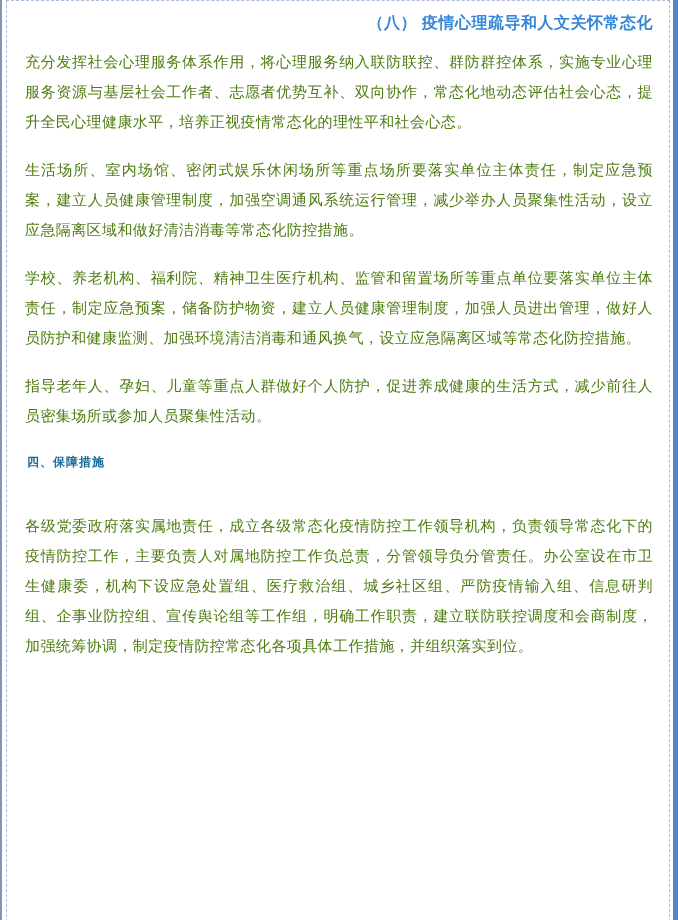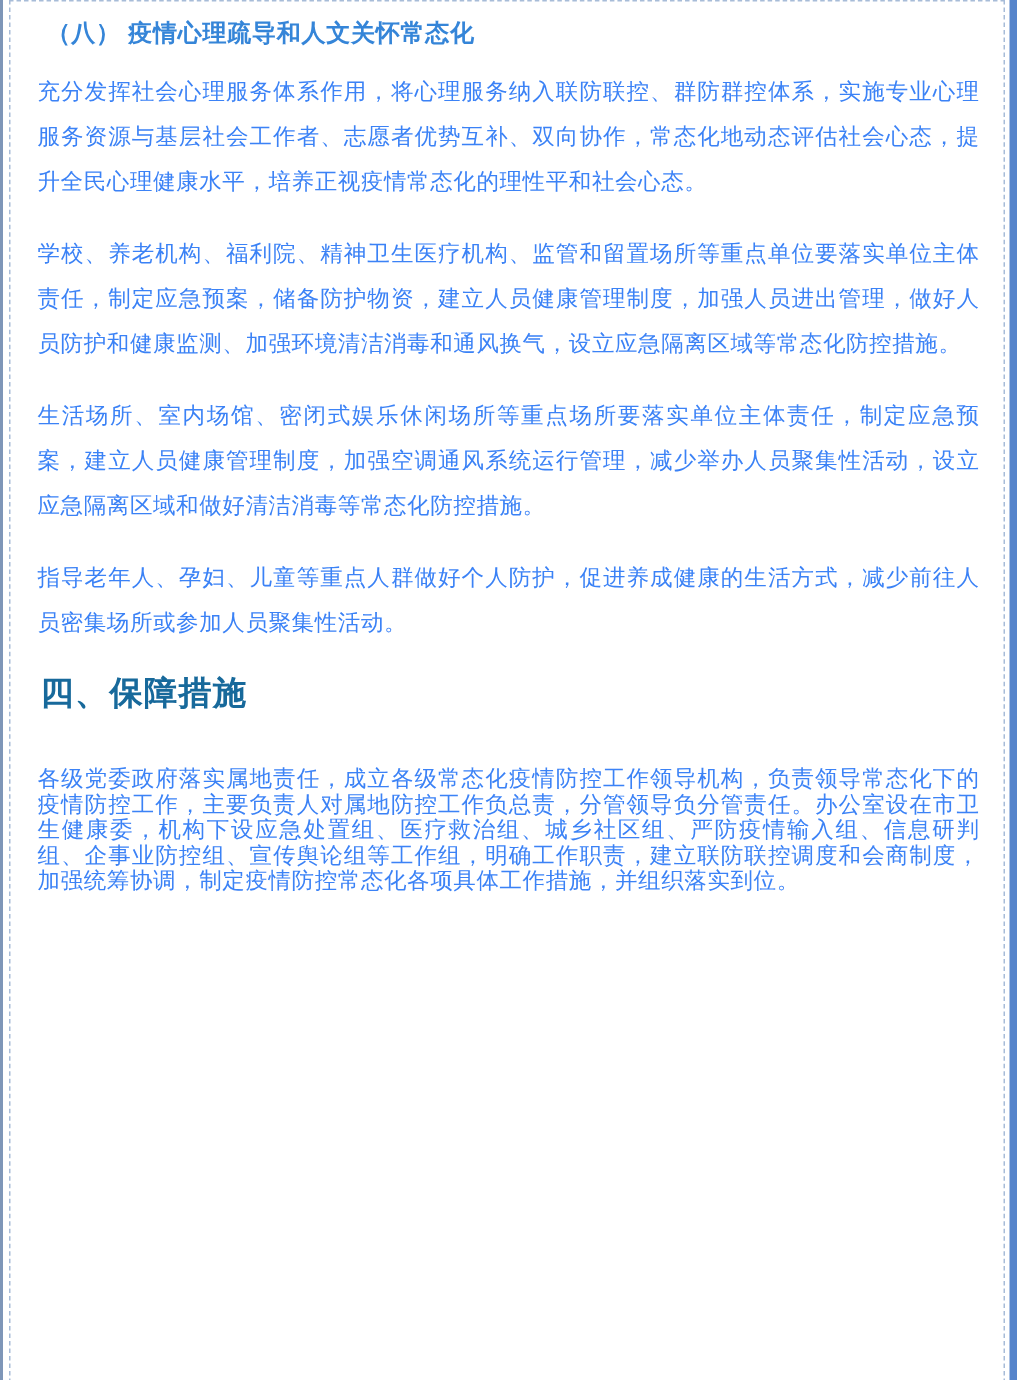--- a/index.html
+++ b/index.html
@@ -35,63 +35,64 @@
     box-sizing: border-box;
   }
   .sec-heading {
     color: #3585d8;
     font-size: 16px;
     font-weight: bold;
     line-height: 22px;
     margin: 0 0 13px;
     padding-left: 6px;
     letter-spacing: 0.5px;
+    text-align: right;
   }
   .sec-heading.gap-top { margin-top: 26px; }
   .chapter-heading {
     color: #17699b;
-    font-size: 22px;
+    font-size: 12px;
     font-weight: bold;
     line-height: 26px;
     margin: 18px 0 36px;
     padding-left: 2px;
     letter-spacing: 1px;
   }
   .para {
-    color: #3b82f6;
+    color: #4d7c0f;
     font-size: 15px;
     line-height: 30px;
     margin: 0 0 18px;
     text-align: justify;
     letter-spacing: 0.4px;
   }
   .para.tight {
-    line-height: 17px;
+    line-height: 30px;
     margin-bottom: 0;
   }
 </style>
 </head>
 <body>
 
 <div class="left-bar"></div>
 <div class="right-bar"></div>
 <div class="dashed-box"></div>
 
 <div class="content">
 
   <h3 class="sec-heading">（八） 疫情心理疏导和人文关怀常态化</h3>
 
   <p class="para">充分发挥社会心理服务体系作用，将心理服务纳入联防联控、群防群控体系，实施专业心理服务资源与基层社会工作者、志愿者优势互补、双向协作，常态化地动态评估社会心态，提升全民心理健康水平，培养正视疫情常态化的理性平和社会心态。</p>
 
 
 
 
+  <p class="para">生活场所、室内场馆、密闭式娱乐休闲场所等重点场所要落实单位主体责任，制定应急预案，建立人员健康管理制度，加强空调通风系统运行管理，减少举办人员聚集性活动，设立应急隔离区域和做好清洁消毒等常态化防控措施。</p>
+
   <p class="para">学校、养老机构、福利院、精神卫生医疗机构、监管和留置场所等重点单位要落实单位主体责任，制定应急预案，储备防护物资，建立人员健康管理制度，加强人员进出管理，做好人员防护和健康监测、加强环境清洁消毒和通风换气，设立应急隔离区域等常态化防控措施。</p>
-
-  <p class="para">生活场所、室内场馆、密闭式娱乐休闲场所等重点场所要落实单位主体责任，制定应急预案，建立人员健康管理制度，加强空调通风系统运行管理，减少举办人员聚集性活动，设立应急隔离区域和做好清洁消毒等常态化防控措施。</p>
 
   <p class="para">指导老年人、孕妇、儿童等重点人群做好个人防护，促进养成健康的生活方式，减少前往人员密集场所或参加人员聚集性活动。</p>
 
   <h2 class="chapter-heading">四、保障措施</h2>
 
 
   <p class="para tight">各级党委政府落实属地责任，成立各级常态化疫情防控工作领导机构，负责领导常态化下的疫情防控工作，主要负责人对属地防控工作负总责，分管领导负分管责任。办公室设在市卫生健康委，机构下设应急处置组、医疗救治组、城乡社区组、严防疫情输入组、信息研判组、企事业防控组、宣传舆论组等工作组，明确工作职责，建立联防联控调度和会商制度，加强统筹协调，制定疫情防控常态化各项具体工作措施，并组织落实到位。</p>
 
 </div>
 

